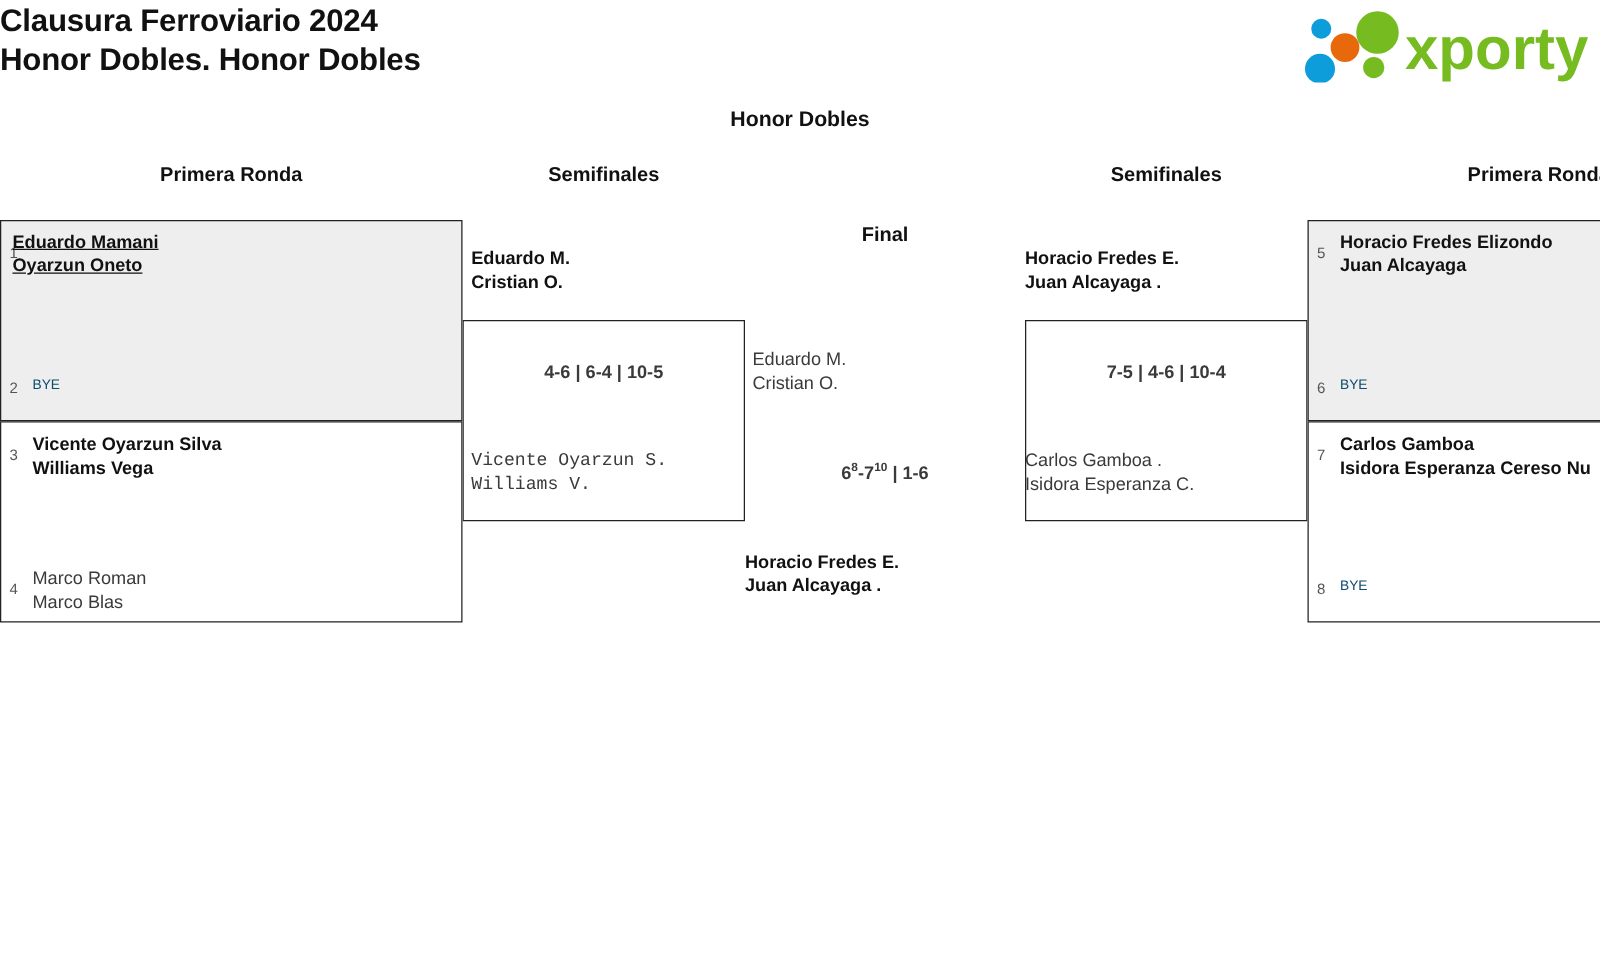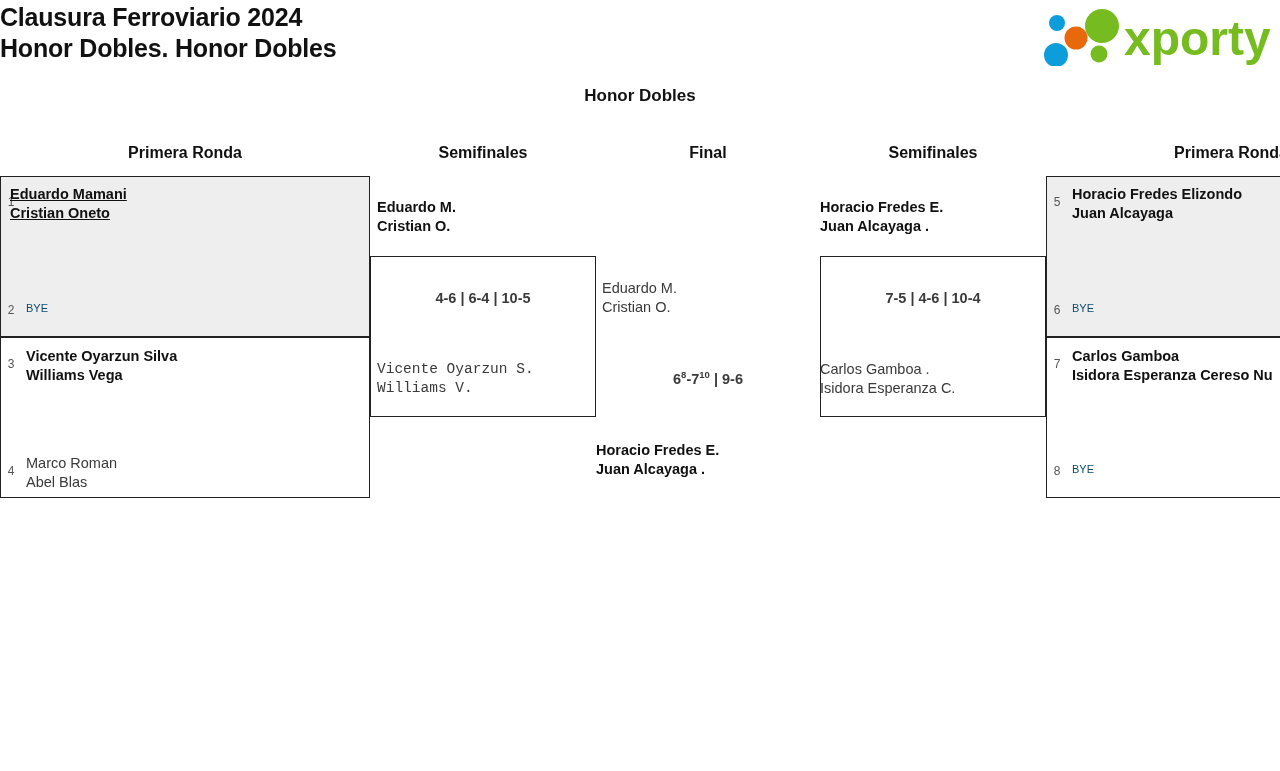--- a/index.html
+++ b/index.html
@@ -22,27 +22,27 @@
     position: absolute; right: 6px; top: 8px;
     width: 232px; height: 58px;
   }
 
   
   .bracket-title {
     position: absolute; left: 0; right: 0; top: 86px;
     text-align: center; font-size: 17px; font-weight: 600; color: #111;
   }
   .round-head {
-    position: absolute; top: 144px;
+    position: absolute; top: 132px;
     font-size: 16px; font-weight: 600; color: #111; text-align: center;
     white-space: nowrap;
   }
   .rh-r1l   { left: 0;    width: 370px; }
   .rh-sfl   { left: 370px; width: 226px; }
-  .rh-fin   { left: 596px; width: 224px; }
+  .rh-fin   { left: 596px; width: 224px; margin-top: 48px; }
   .rh-sfr   { left: 820px; width: 226px; }
   .rh-r1r   { left: 1046px; width: 370px; text-align: center; }
 
   
   .mbox {
     position: absolute;
     border: 1px solid #222;
     background: #ffffff;
   }
   .mbox.shaded { background: #eeeeee; }
@@ -85,37 +85,37 @@
   <div class="bracket-title">Honor Dobles</div>
 
   <div class="round-head rh-r1l">Primera Ronda</div>
   <div class="round-head rh-sfl">Semifinales</div>
   <div class="round-head rh-fin">Final</div>
   <div class="round-head rh-sfr">Semifinales</div>
   <div class="round-head rh-r1r">Primera Ronda</div>
 
   <div class="mbox shaded" style="left:0; top:176px; width:370px; height:161px;"></div>
   <div class="seed" style="left:2px;  top:195px;">1</div>
-  <div class="team win" style="left:10px; top:185px;text-decoration:underline;"><span>Eduardo Mamani</span><br><span>Cristian Oneto</span></div>
+  <div class="team win" style="left:10px; top:185px;text-decoration:underline;"><span>Eduardo Mamani</span><br><span>Oyarzun Oneto</span></div>
   <div class="seed" style="left:2px;  top:303px;">2</div>
   <div class="bye" style="left:26px; top:302px;">BYE</div>
 
   <div class="mbox" style="left:0; top:337px; width:370px; height:161px;"></div>
   <div class="seed" style="left:2px;  top:357px;">3</div>
   <div class="team win" style="left:26px; top:347px;"><span>Vicente Oyarzun Silva</span><br><span>Williams Vega</span></div>
   <div class="seed" style="left:2px;  top:464px;">4</div>
-  <div class="team" style="left:26px; top:454px;"><span>Marco Roman</span><br><span>Abel Blas</span></div>
+  <div class="team" style="left:26px; top:454px;"><span>Marco Roman</span><br><span>Marco Blas</span></div>
 
   <div class="mbox" style="left:370px; top:256px; width:226px; height:161px;"></div>
   <div class="team win" style="left:377px; top:198px;"><span>Eduardo M.</span><br><span>Cristian O.</span></div>
   <div class="score" style="left:370px; top:290px; width:226px;">4-6 | 6-4 | 10-5</div>
   <div class="team" style="left:377px; top:360px;font-family:Liberation Mono, monospace;"><span>Vicente Oyarzun S.</span><br><span>Williams V.</span></div>
 
   <div class="team" style="left:602px; top:279px;"><span>Eduardo M.</span><br><span>Cristian O.</span></div>
-  <div class="score" style="left:596px; top:371px; width:224px;"><span>6</span><sup>8</sup>-<span>7</span><sup>10</sup><span> | 9-6</span></div>
+  <div class="score" style="left:596px; top:371px; width:224px;"><span>6</span><sup>8</sup>-<span>7</span><sup>10</sup><span> | 1-6</span></div>
   <div class="team win right" style="left:596px; top:441px; width:218px;"><span>Horacio Fredes E.</span><br><span>Juan Alcayaga .</span></div>
 
   <div class="mbox" style="left:820px; top:256px; width:226px; height:161px;"></div>
   <div class="team win right" style="left:820px; top:198px; width:219px;"><span>Horacio Fredes E.</span><br><span>Juan Alcayaga .</span></div>
   <div class="score" style="left:820px; top:290px; width:226px;">7-5 | 4-6 | 10-4</div>
   <div class="team right" style="left:820px; top:360px; width:219px;"><span>Carlos Gamboa .</span><br><span>Isidora Esperanza C.</span></div>
 
   <div class="mbox shaded" style="left:1046px; top:176px; width:370px; height:161px;"></div>
   <div class="seed" style="left:1048px; top:195px;">5</div>
   <div class="team win" style="left:1072px; top:185px;"><span>Horacio Fredes Elizondo</span><br><span>Juan Alcayaga</span></div>

